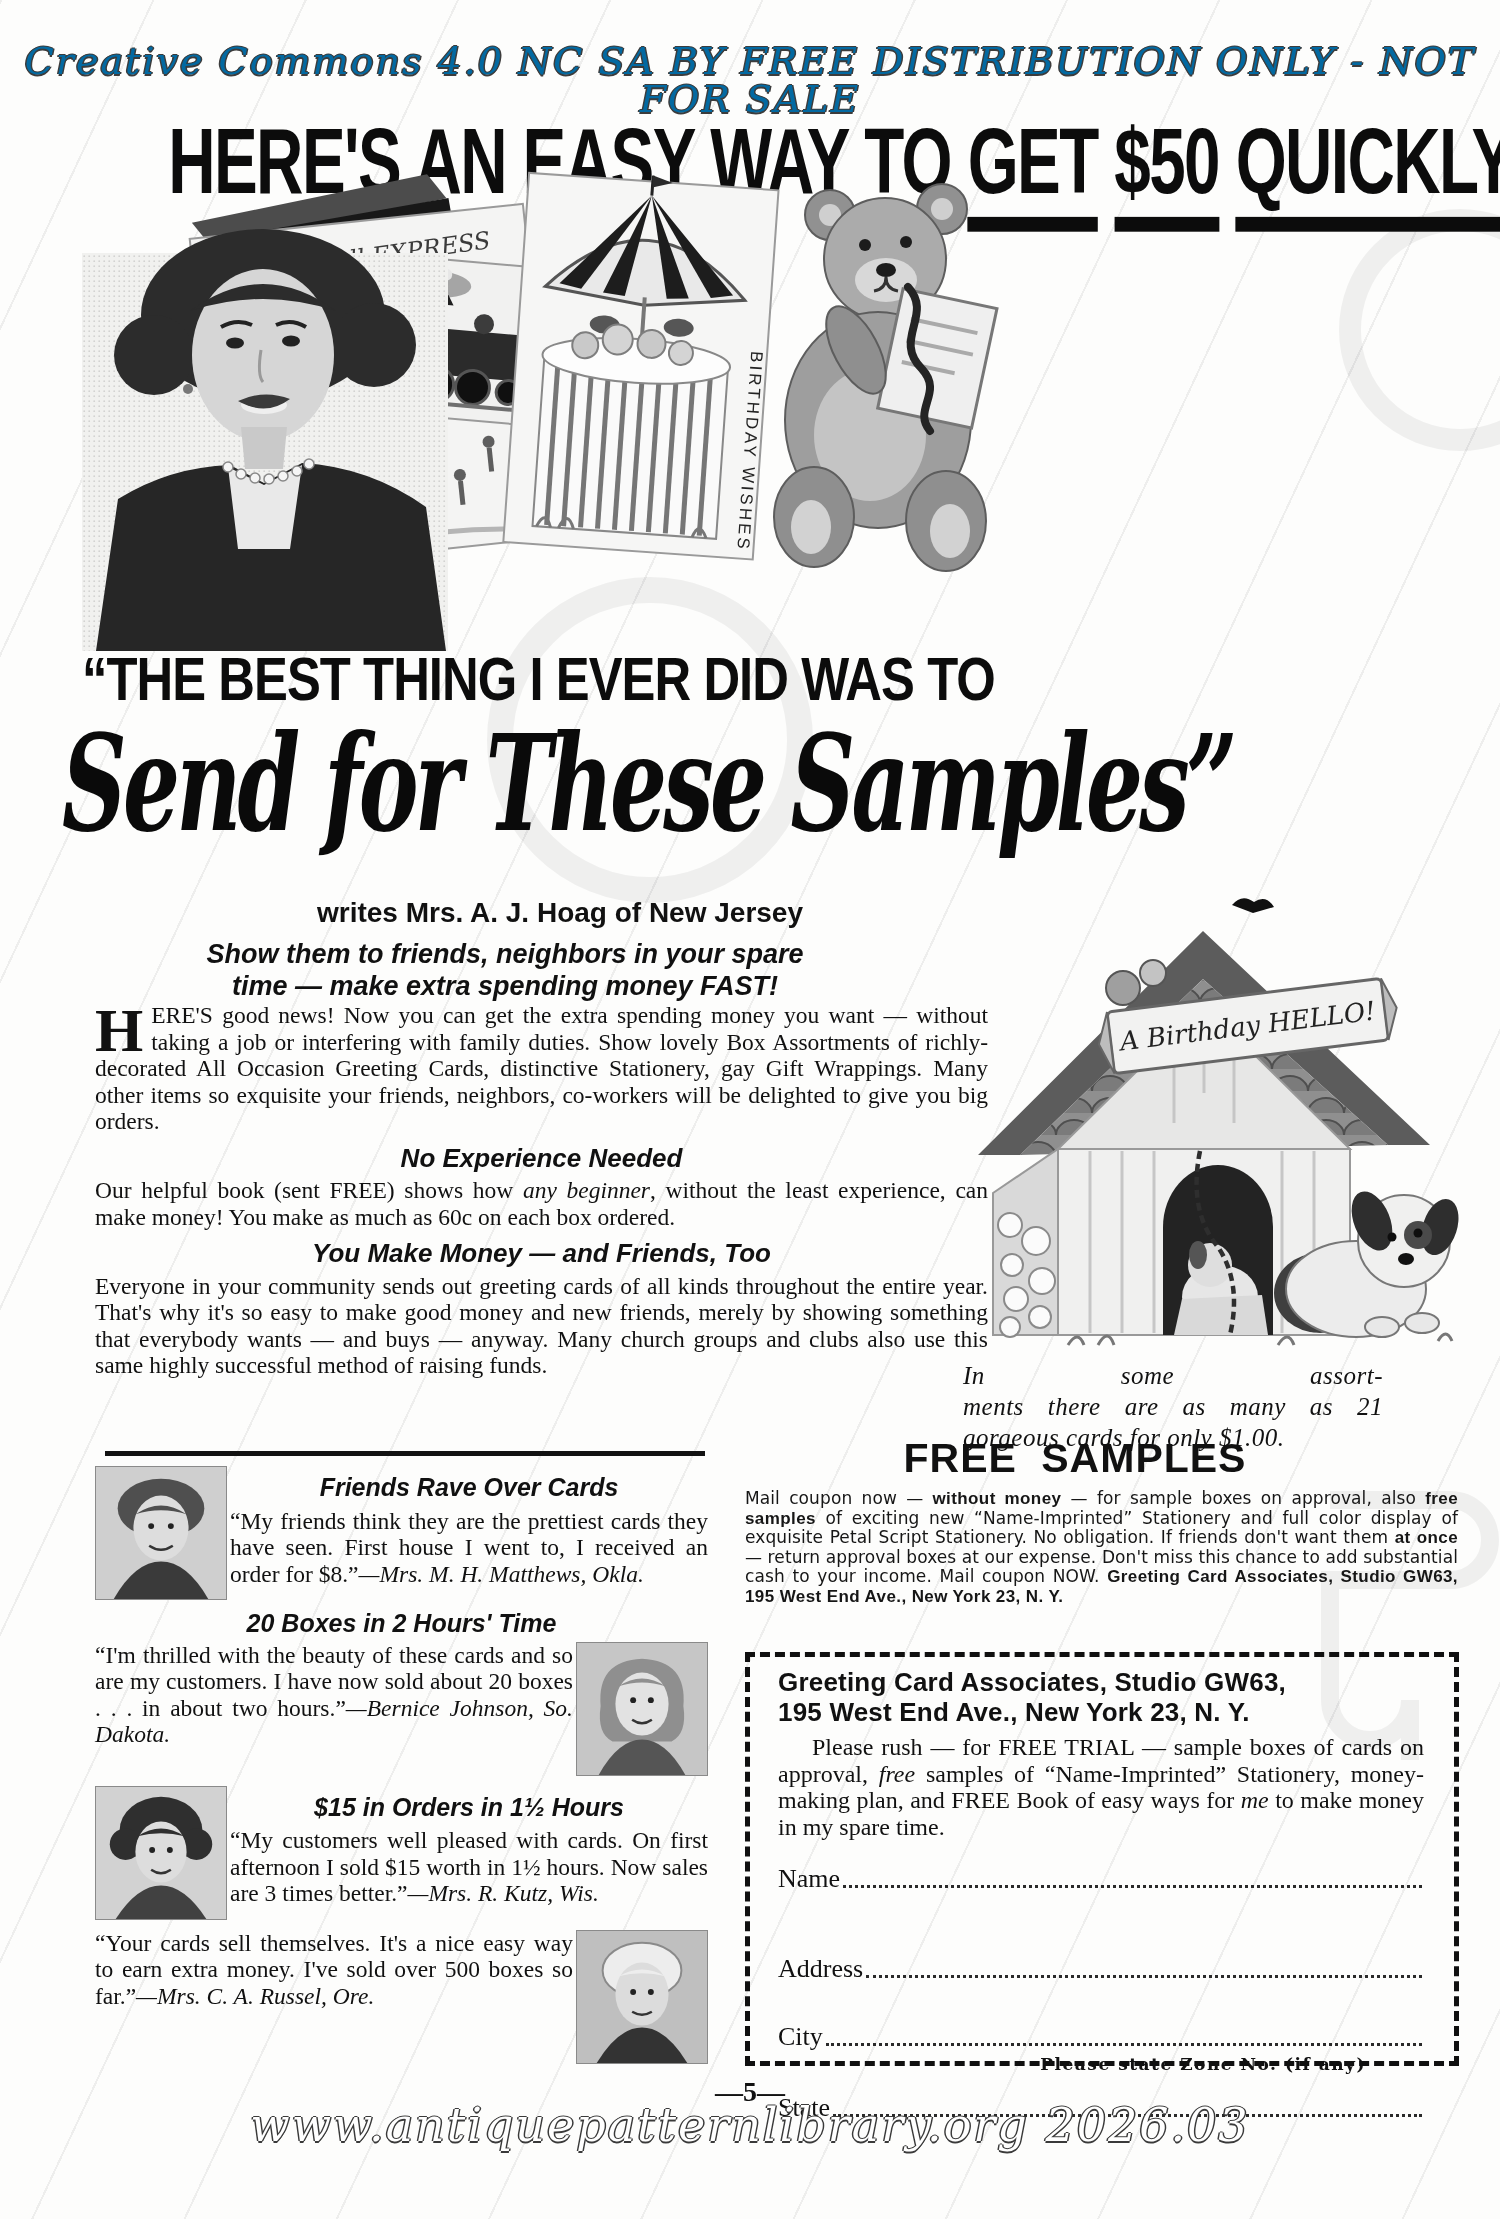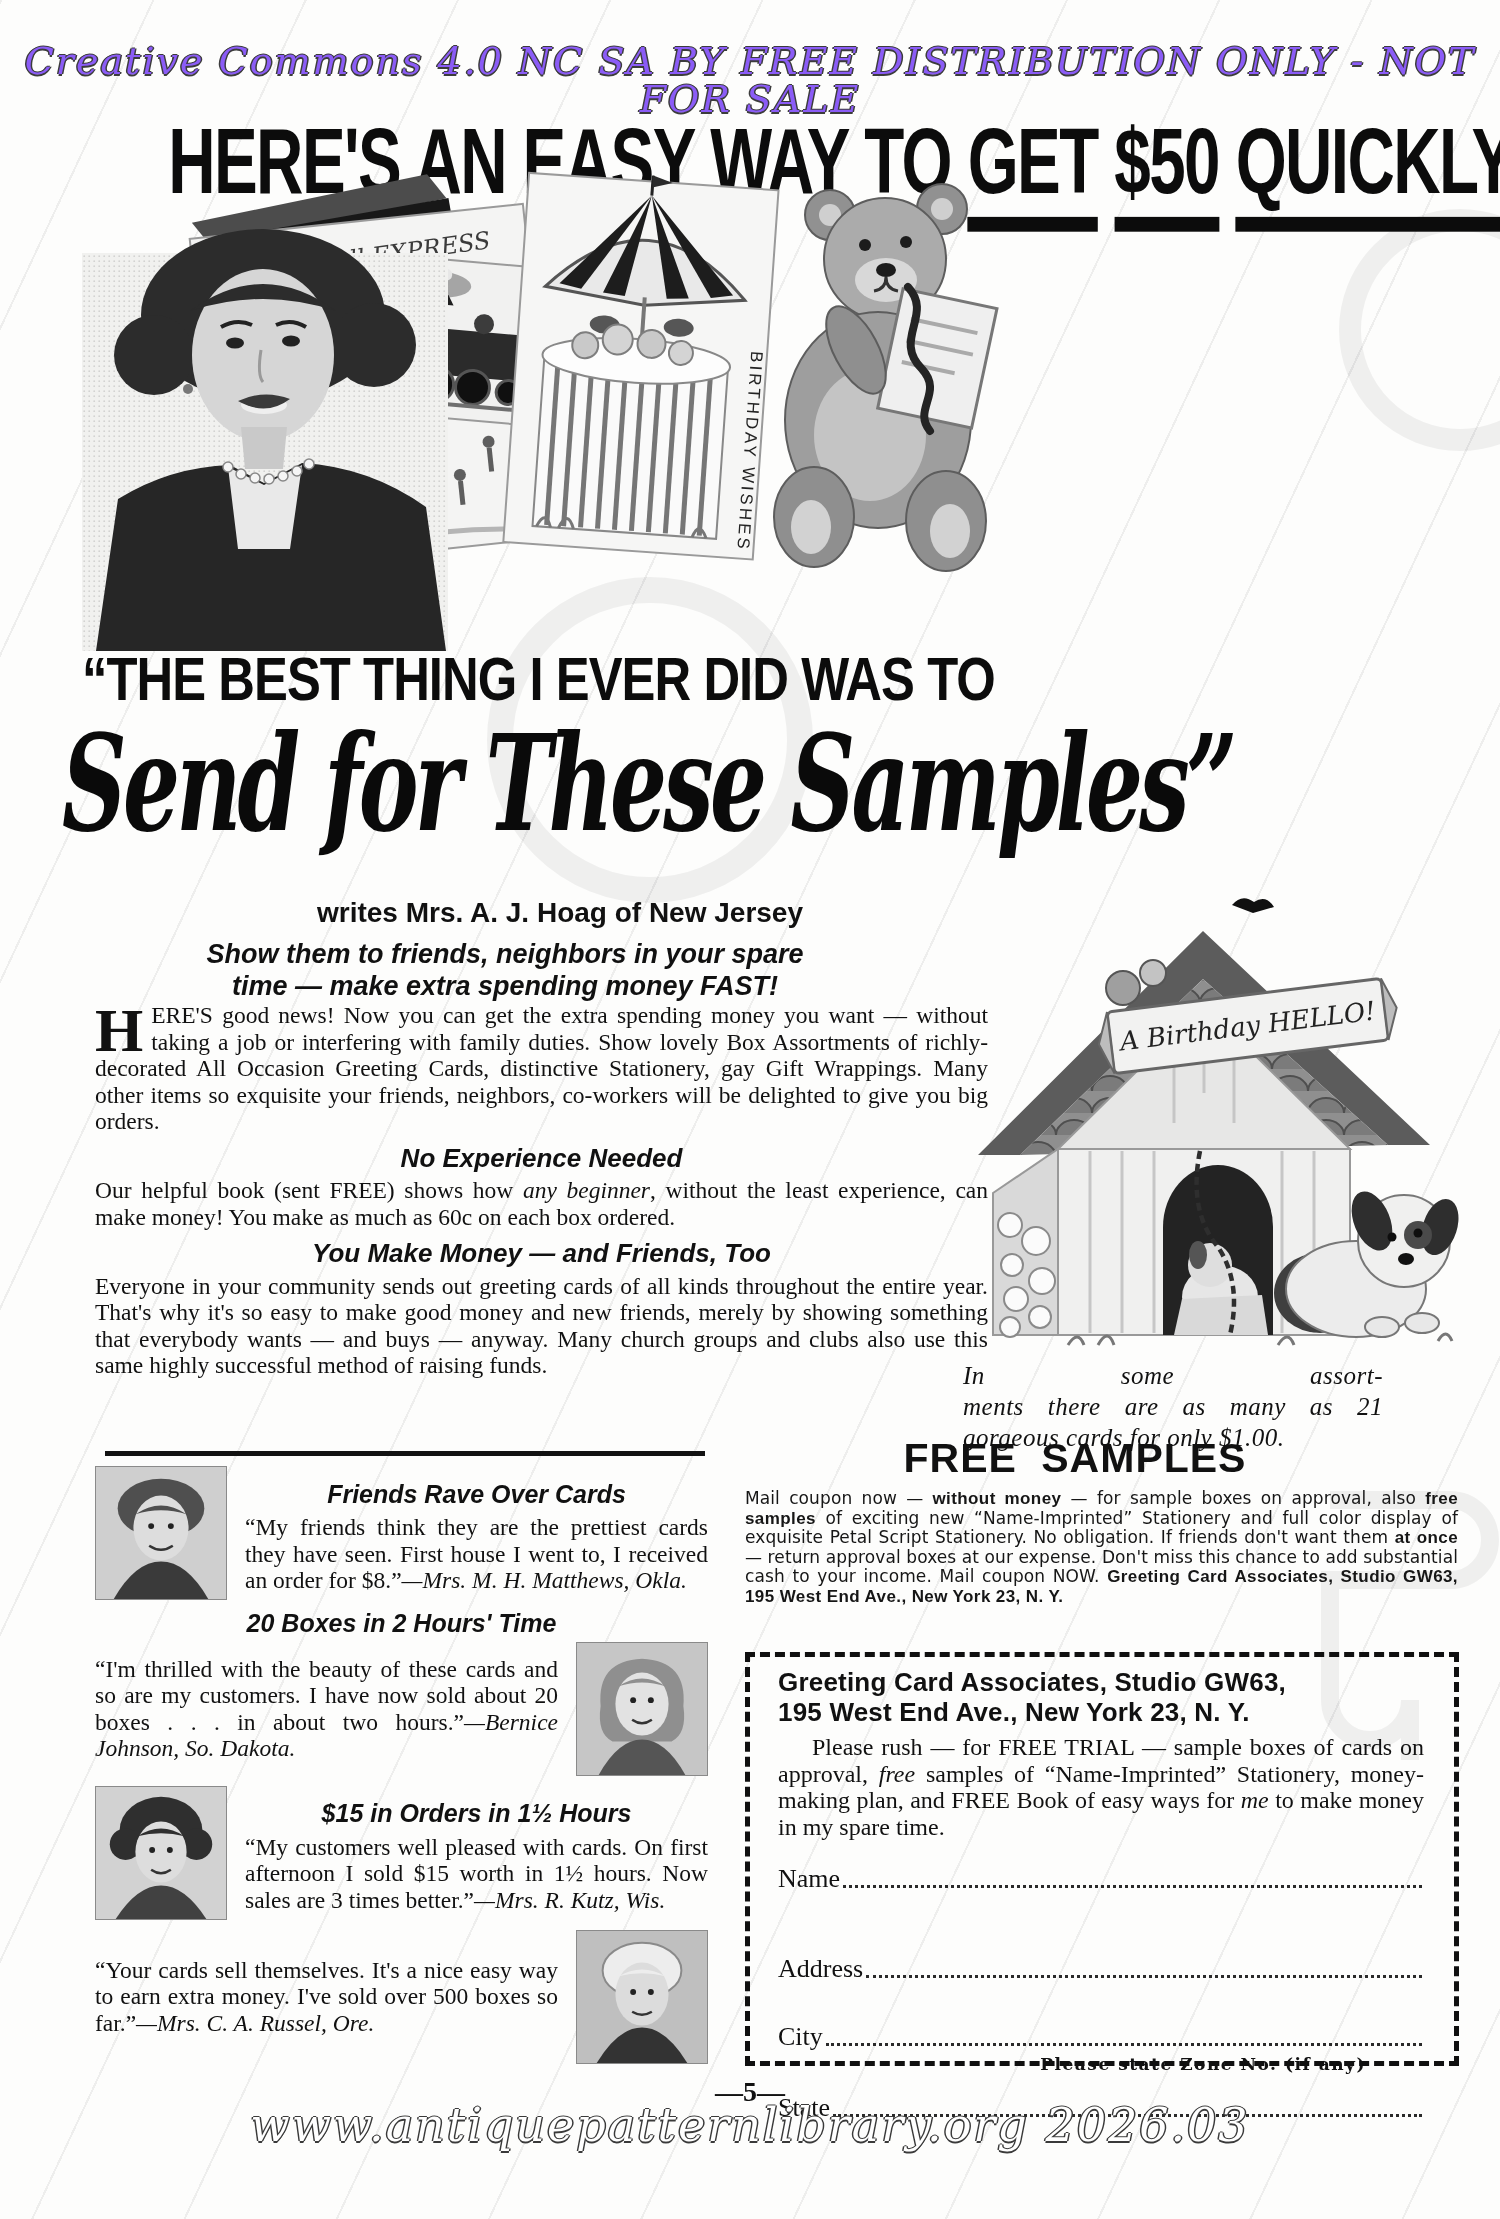--- a/index.html
+++ b/index.html
@@ -12,21 +12,21 @@
   .wm-lines {
     position:absolute; inset:0; pointer-events:none;
     background:repeating-linear-gradient(115deg, rgba(40,40,40,.07) 0 2px, transparent 2px 138px);
   }
   .wm-shapes { position:absolute; inset:0; pointer-events:none; opacity:.05; }
 
   
   .cc-line {
     position:absolute; top:42px; left:0; width:100%; text-align:center;
     font:italic 38px/1 "DejaVu Serif", serif; letter-spacing:2px;
-    color:#8b5cf6; text-shadow:-1.5px 0 #3c3c3c, 1.5px 0 #3c3c3c, 0 -1.5px #3c3c3c, 0 1.5px #3c3c3c;
+    color:#0369a1; text-shadow:-1.5px 0 #3c3c3c, 1.5px 0 #3c3c3c, 0 -1.5px #3c3c3c, 0 1.5px #3c3c3c;
   }
   .headline { position:absolute; top:112px; left:0; width:1500px; text-align:center; white-space:nowrap; }
   .hl-inner {
     display:inline-block; transform:scale(.8,1.14); transform-origin:center top;
     font:bold 82px/1.05 "Liberation Sans", sans-serif; letter-spacing:-2px; color:#0c0c0c;
   }
   .hl-u { border-bottom:13px solid #0c0c0c; padding-bottom:4px; }
 
   
   .collage { position:absolute; top:165px; left:78px; width:925px; height:488px; }
@@ -58,21 +58,21 @@
   
   .doghouse { position:absolute; top:893px; left:948px; width:512px; height:460px; }
   .dog-caption { position:absolute; top:1352px; left:963px; width:420px;
     font:italic 25px/31px "Liberation Serif", serif; letter-spacing:.5px;margin-top:8px; }
   .jline { text-align:justify; text-align-last:justify; }
 
   
   .left-rule { position:absolute; top:1451px; left:105px; width:600px; height:5px; background:#121212; }
   .testimonials { position:absolute; top:1466px; left:95px; width:613px; }
   .t-block { margin-bottom:10px; }
-  .t-row { display:flex; gap:18px; align-items:center; }
+  .t-row { display:flex; gap:3px; align-items:flex-start; }
   .t-photo { width:132px; height:134px; flex:none; border:1px solid #8a8a8a; background:#d8d8d8; }
   .t-photo svg { display:block; width:100%; height:100%; }
   .t-main { flex:1; }
   .t-head { font:bold italic 25px/1.1 "Liberation Sans", sans-serif; text-align:center; margin:8px 0 6px; }
   .t-head.solo { margin:4px 0 4px; }
   .t-quote { font-size:23.5px; line-height:26.5px; text-align:justify; }
   .attr { font-style:italic; }
 
   
   .free-samples-head { position:absolute; top:1438px; left:795px; width:560px; text-align:center;

